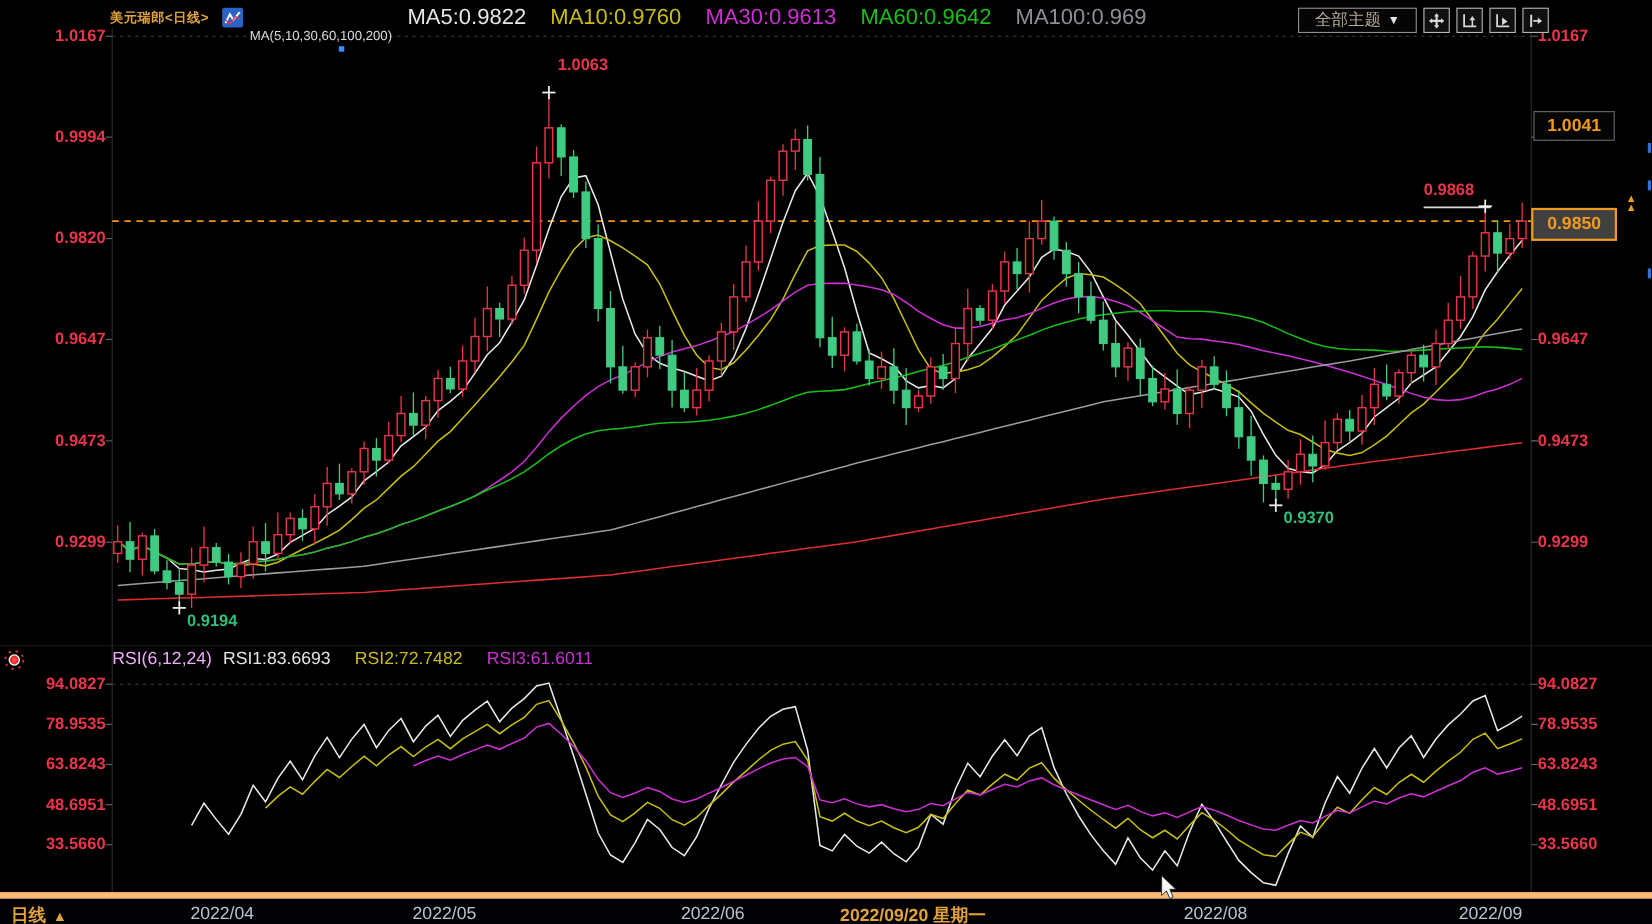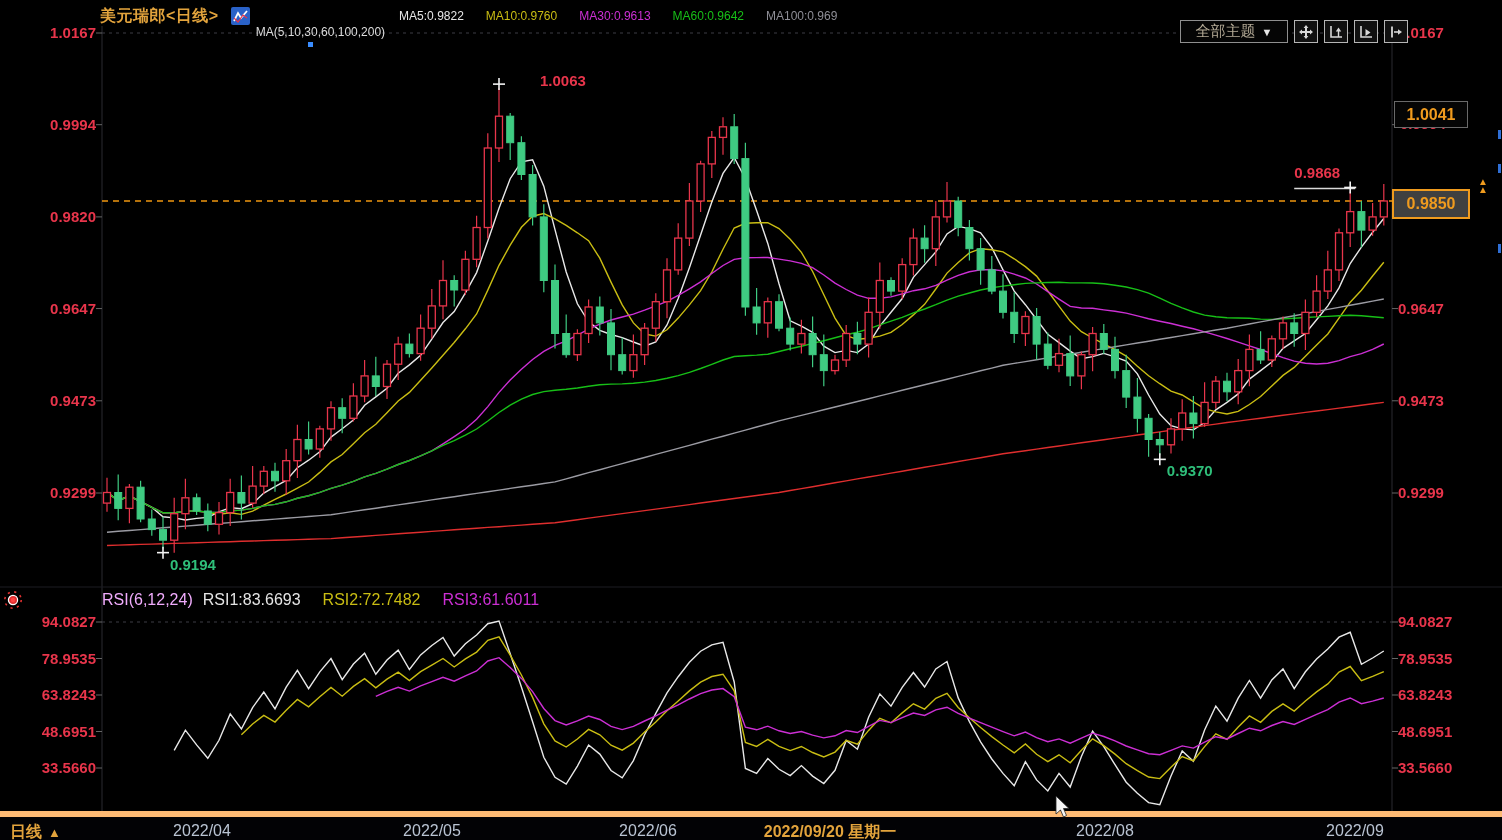--- a/index.html
+++ b/index.html
@@ -1,25 +1,25 @@
 <!DOCTYPE html>
 <html><head>
 <meta charset="utf-8">
 <style>
   html,body{margin:0;padding:0;background:#000;}
   .app{position:relative;width:1502px;height:840px;background:#000;overflow:hidden;
        font-family:"Liberation Sans","DejaVu Sans",sans-serif;}
   
   .topbar{position:absolute;left:100px;top:4px;height:24px;display:flex;align-items:center;z-index:30;}
-  .symbol-title{color:#e2a33c;font-size:16px;font-weight:700;letter-spacing:.5px;}
+  .symbol-title{color:#e2a33c;font-size:12px;font-weight:700;letter-spacing:.5px;}
   .chart-logo{width:19px;height:18px;margin:0 6px 0 12px;border-radius:2px;background:#2a62c8;
               display:flex;align-items:center;justify-content:center;}
   .ma-param{color:#dcdcdc;font-size:12px;margin-right:14px;margin-top:32px;}
-  .ma-values{display:flex;gap:22px;font-size:12px;font-weight:500;}
-  .topbar-right{position:absolute;left:1180px;top:20px;display:flex;align-items:center;gap:6px;z-index:30;}
+  .ma-values{display:flex;gap:22px;font-size:20px;font-weight:500;}
+  .topbar-right{position:absolute;left:1180px;top:7px;display:flex;align-items:center;gap:6px;z-index:30;}
   .theme-dropdown{width:106px;height:21px;border:1px solid #8f8f8f;color:#b5ab97;font-size:15px;
                   display:flex;align-items:center;justify-content:center;gap:6px;cursor:pointer;background:#050505;}
   .theme-dropdown .caret{color:#e6e6e6;font-size:11px;}
   .icon-btn{width:22px;height:21px;border:1px solid #b5b5b5;background:#101010;display:flex;
             align-items:center;justify-content:center;cursor:pointer;}
   
   .tick-label{position:absolute;font-size:15px;font-weight:700;color:#e8354b;z-index:10;}
   .tick-left{left:28px;width:68px;text-align:right;}
   .tick-right{left:1398px;width:72px;text-align:left;}
   
@@ -539,21 +539,21 @@
       <span class="tick-label tick-right" style="top: 759px;">33.5660</span>
     </div>
 
   <span class="hidden-tick">0.9994</span>
   <div class="upper-price-box">1.0041</div>
   <div class="current-price-box">0.9850</div>
   <div class="price-arrows">▲<br>▲</div>
 
   <div id="marker-labels">
       <span class="marker-label marker-low" style="left: 170px; top: 555.645px;">0.9194</span>
-      <span class="marker-label marker-high" style="left: 507px; top: 72px; margin-left: 33px;">1.0063</span>
+      <span class="marker-label marker-high" style="left: 507px; top: 51px;">1.0063</span>
       <span class="marker-label marker-low" style="left: 1166.8px; top: 462.373px;">0.9370</span>
       <span class="marker-label marker-high" style="left: 1272.2px; top: 164.456px; width: 68px; text-align: right;">0.9868</span>
     </div>
 
   <span class="alarm-wrap">
     <svg width="22" height="22" viewBox="0 0 22 22">
       <circle cx="11" cy="11" r="8.2" fill="none" stroke="#e03030" stroke-width="1.6" stroke-dasharray="2.2,4.4"></circle>
       <circle cx="11" cy="11" r="4.6" fill="#e03030"></circle>
       <circle cx="11" cy="11" r="4.6" fill="none" stroke="#ffffff" stroke-width="1.2"></circle>
       <circle cx="11" cy="11" r="2.2" fill="#ff4444"></circle>
@@ -566,21 +566,21 @@
     <span class="rsi-v3">RSI3:61.6011</span>
   </div>
 
   <div class="datebar">
     <div class="period-pill">
       <span>日线</span>
       <span class="up-tri">▲</span>
     </div>
     <div id="date-ticks">
         <span class="date-tick" style="left: 142px;">2022/04</span>
-        <span class="date-tick" style="left: 372px;">2022/05</span>
+        <span class="date-tick" style="left: 344px;">2022/05</span>
         <span class="date-tick" style="left: 588px;">2022/06</span>
         <span class="date-tick highlight" style="left: 745px;">2022/09/20 星期一</span>
         <span class="date-tick" style="left: 1045px;">2022/08</span>
         <span class="date-tick" style="left: 1295px;">2022/09</span>
       </div>
   </div>
 
   <svg class="cursor-layer" width="1502" height="840">
     <polygon points="1056,796 1056,814 1060.5,810 1063.5,817 1066.5,815.5 1063.5,808.5 1069,808.5" fill="#f5f5f5" stroke="#222" stroke-width="0.8"></polygon>
   </svg>

